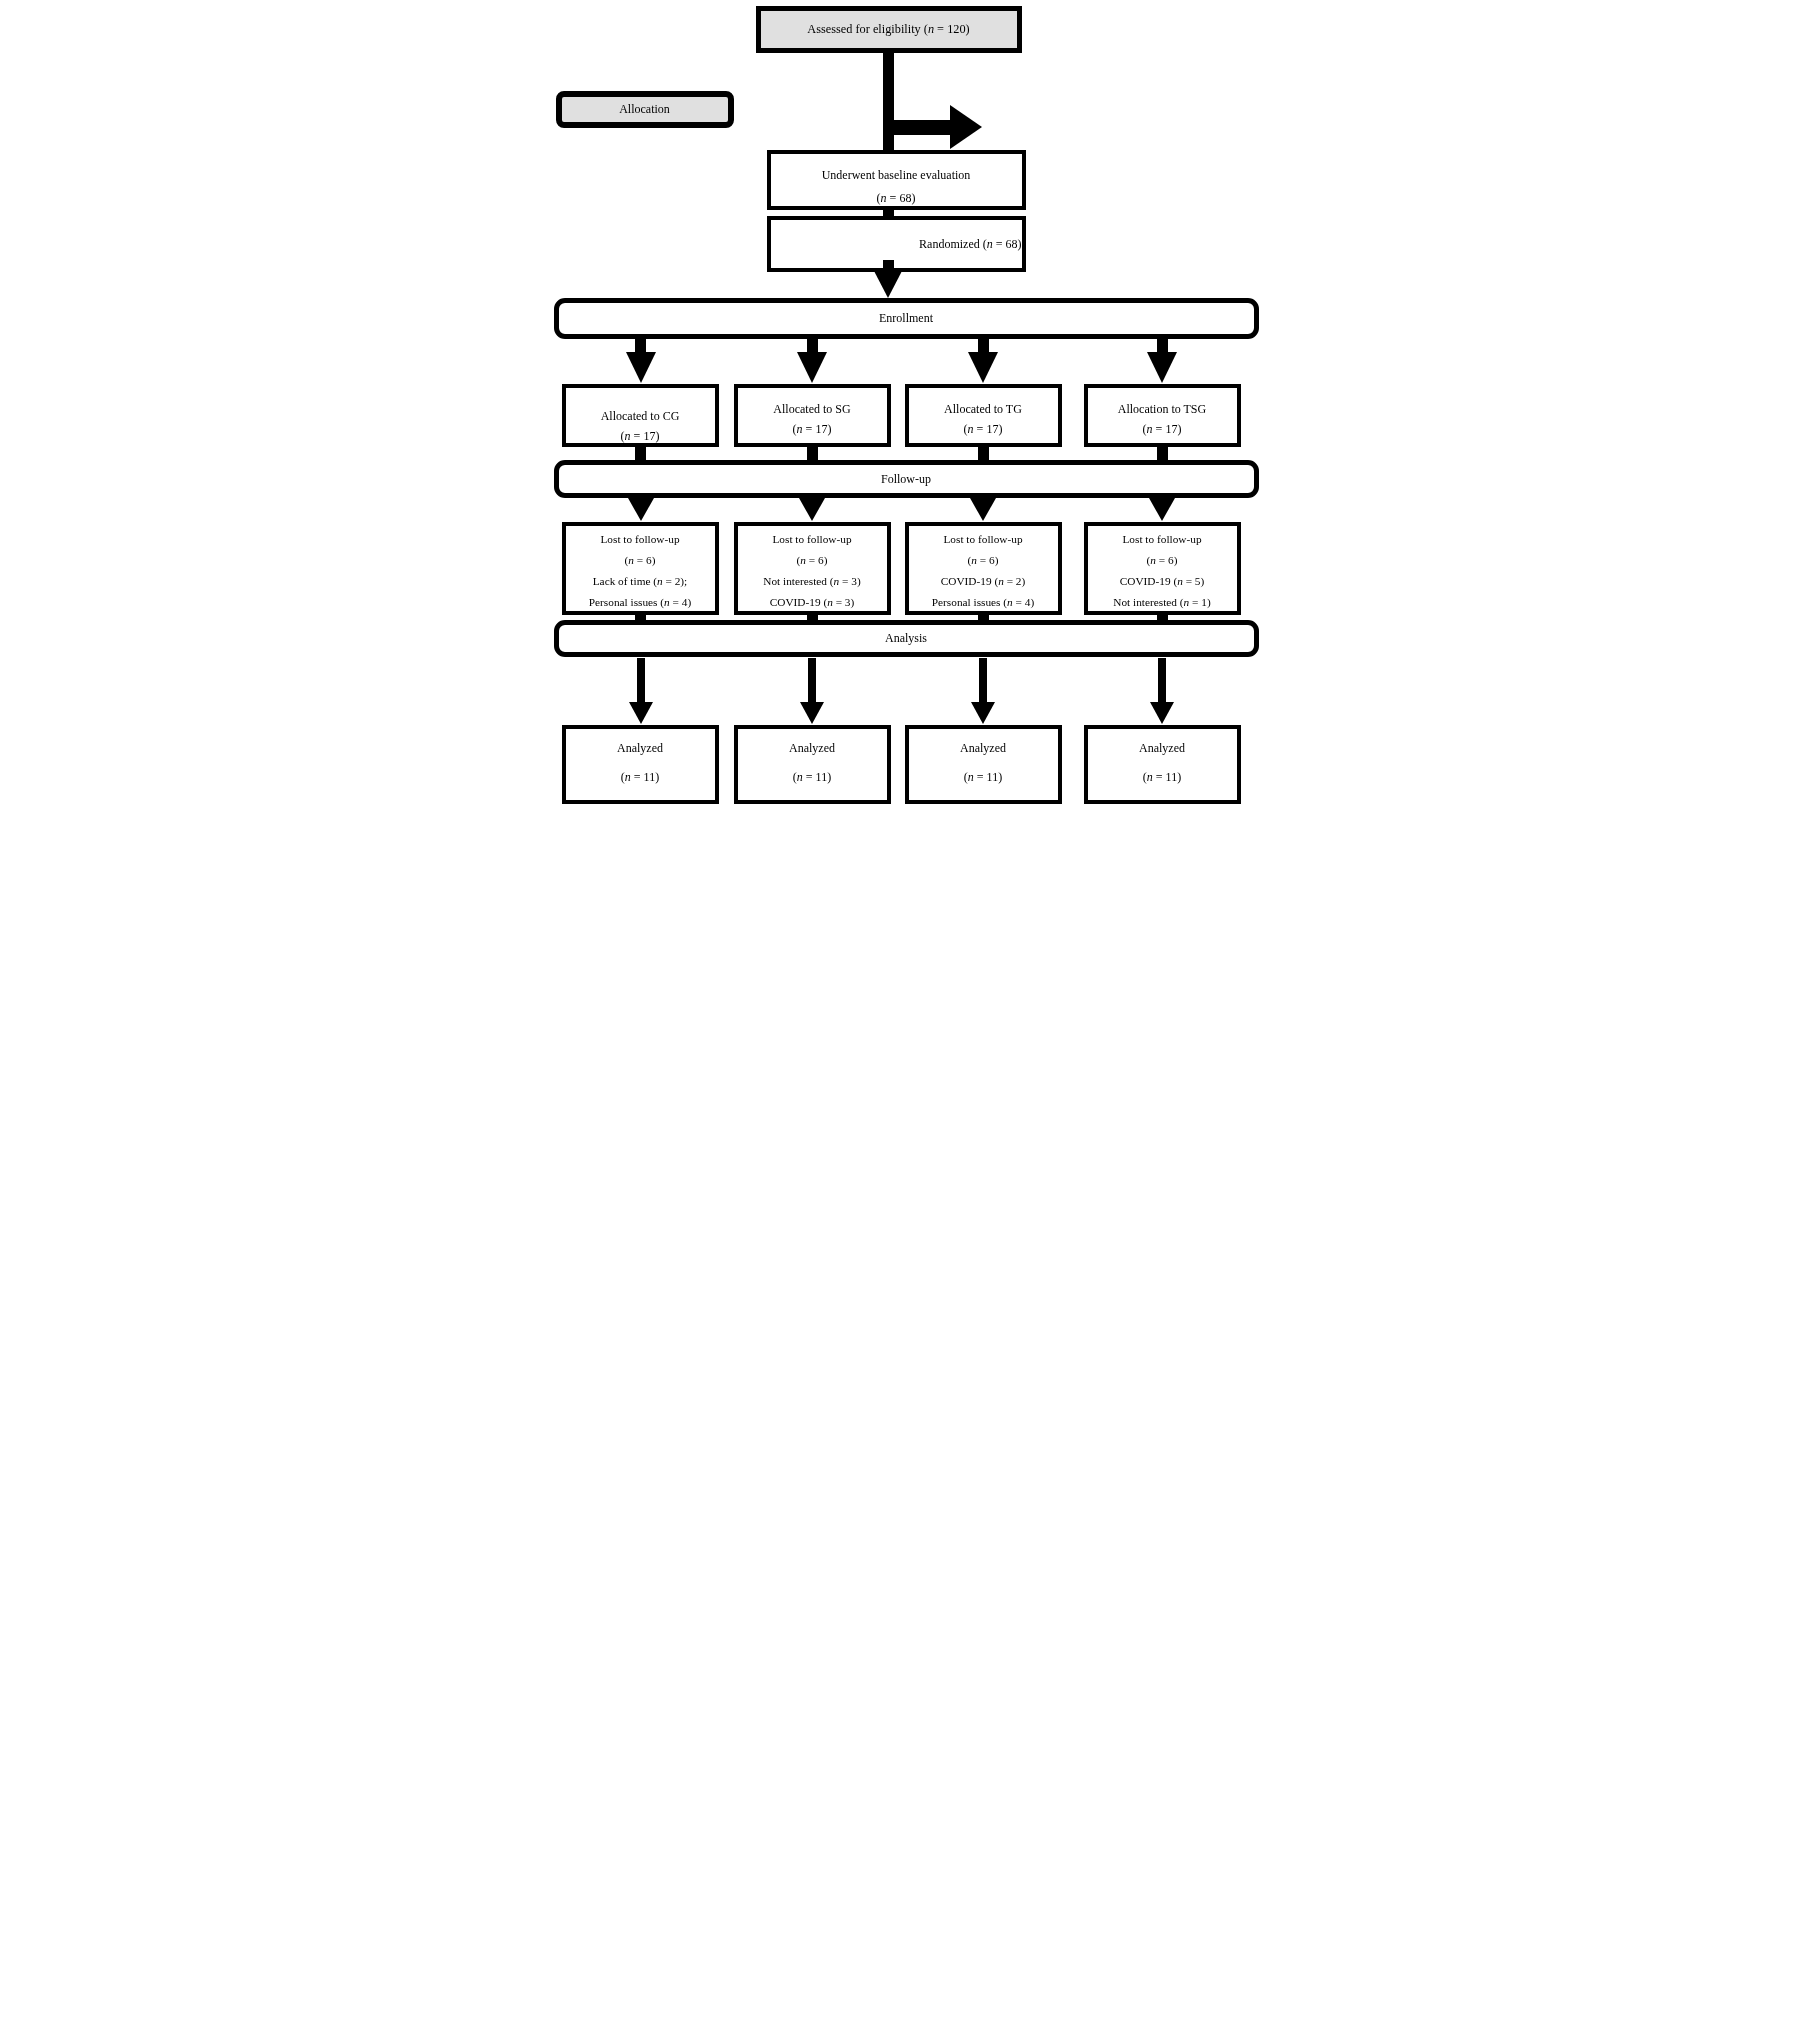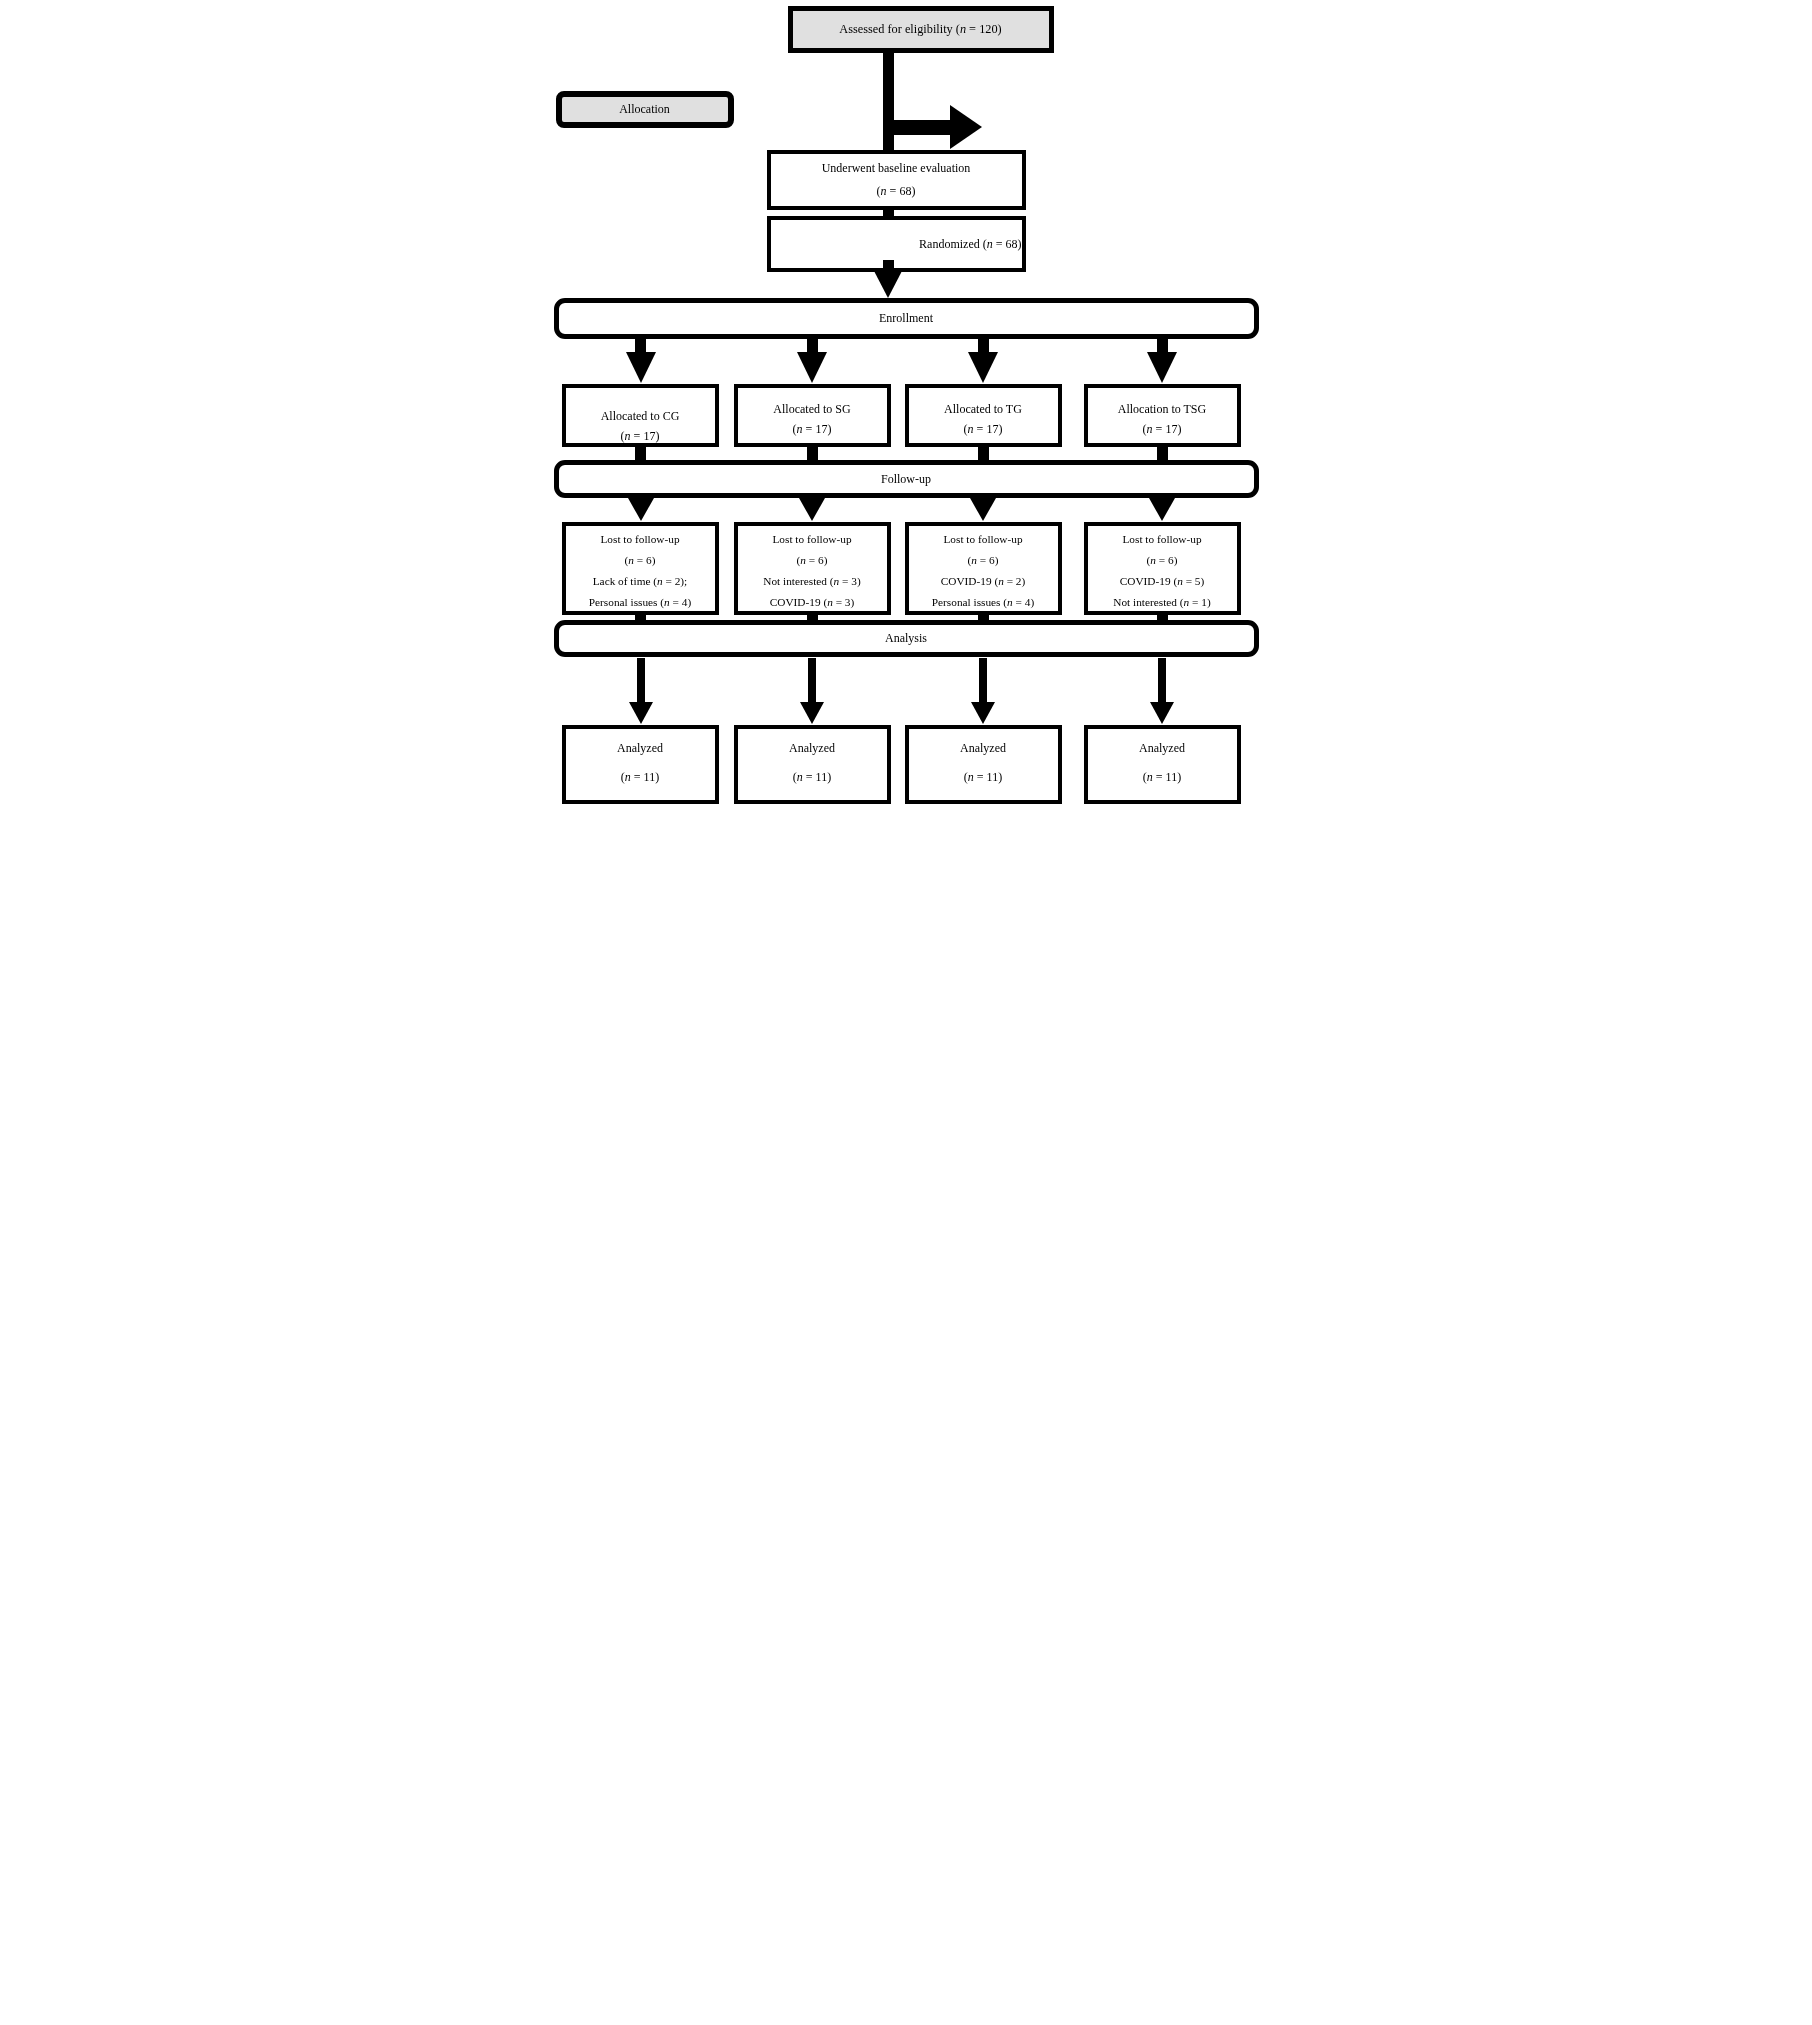--- a/index.html
+++ b/index.html
@@ -19,21 +19,21 @@
   .band{position:absolute;box-sizing:border-box;background:#fff;border:5px solid #000;border-radius:11px;
         display:flex;align-items:center;justify-content:center;font-size:12px;}
   .center{display:flex;align-items:center;justify-content:center;text-align:center;}
   .colbox{position:absolute;box-sizing:border-box;width:157px;background:#fff;border:4.4px solid #000;text-align:center;}
   
   .vline{position:absolute;background:#000;}
   .hline{position:absolute;background:#000;}
   
   .tri-down{position:absolute;width:0;height:0;}
   .tri-right{position:absolute;width:0;height:0;}
-  .fs25{font-size:12.3px;margin-left:32px;}
+  .fs25{font-size:12.3px;}
   .fs24{font-size:12px;}
   .fs23{font-size:11.3px;}
 </style>
 </head>
 <body>
 
 <div class="canvas">
 
   <div class="box graybox center fs25" style="left:212px;top:6px;width:266px;height:47px;">
     <div class="t fmt">Assessed for eligibility (<i>n</i> = 120)</div>
@@ -42,21 +42,21 @@
   <div class="vline" style="left:339px;top:53px;width:11px;height:97px;"></div>
 
   <div class="hline" style="left:344px;top:120px;width:62px;height:15.3px;"></div>
   <div class="tri-right" style="left:406px;top:105px;border-top:22px solid transparent;border-bottom:22px solid transparent;border-left:32px solid #000;"></div>
 
 
   <div class="box graybox center fs24" style="left:12px;top:91px;width:178px;height:37px;border-width:6px;border-radius:8px;">
     <div class="t">Allocation</div>
   </div>
 
-  <div class="box" style="left:223px;top:150px;width:259px;height:60px;padding-top:3px;text-align:center;">
+  <div class="box" style="left:223px;top:150px;width:259px;height:60px;padding-top:10px;text-align:center;">
     <div class="t fmt fs24" style="line-height:23px;">Underwent baseline evaluation</div>
     <div class="t fmt fs24" style="line-height:23px;">(<i>n</i> = 68)</div>
   </div>
 
   <div class="vline" style="left:339px;top:210px;width:11px;height:6px;"></div>
 
   <div class="box center fs24" style="left:223px;top:216px;width:259px;height:56px;justify-content:flex-end;">
     <div class="t fmt">Randomized (<i>n</i> = 68)</div>
   </div>
 

